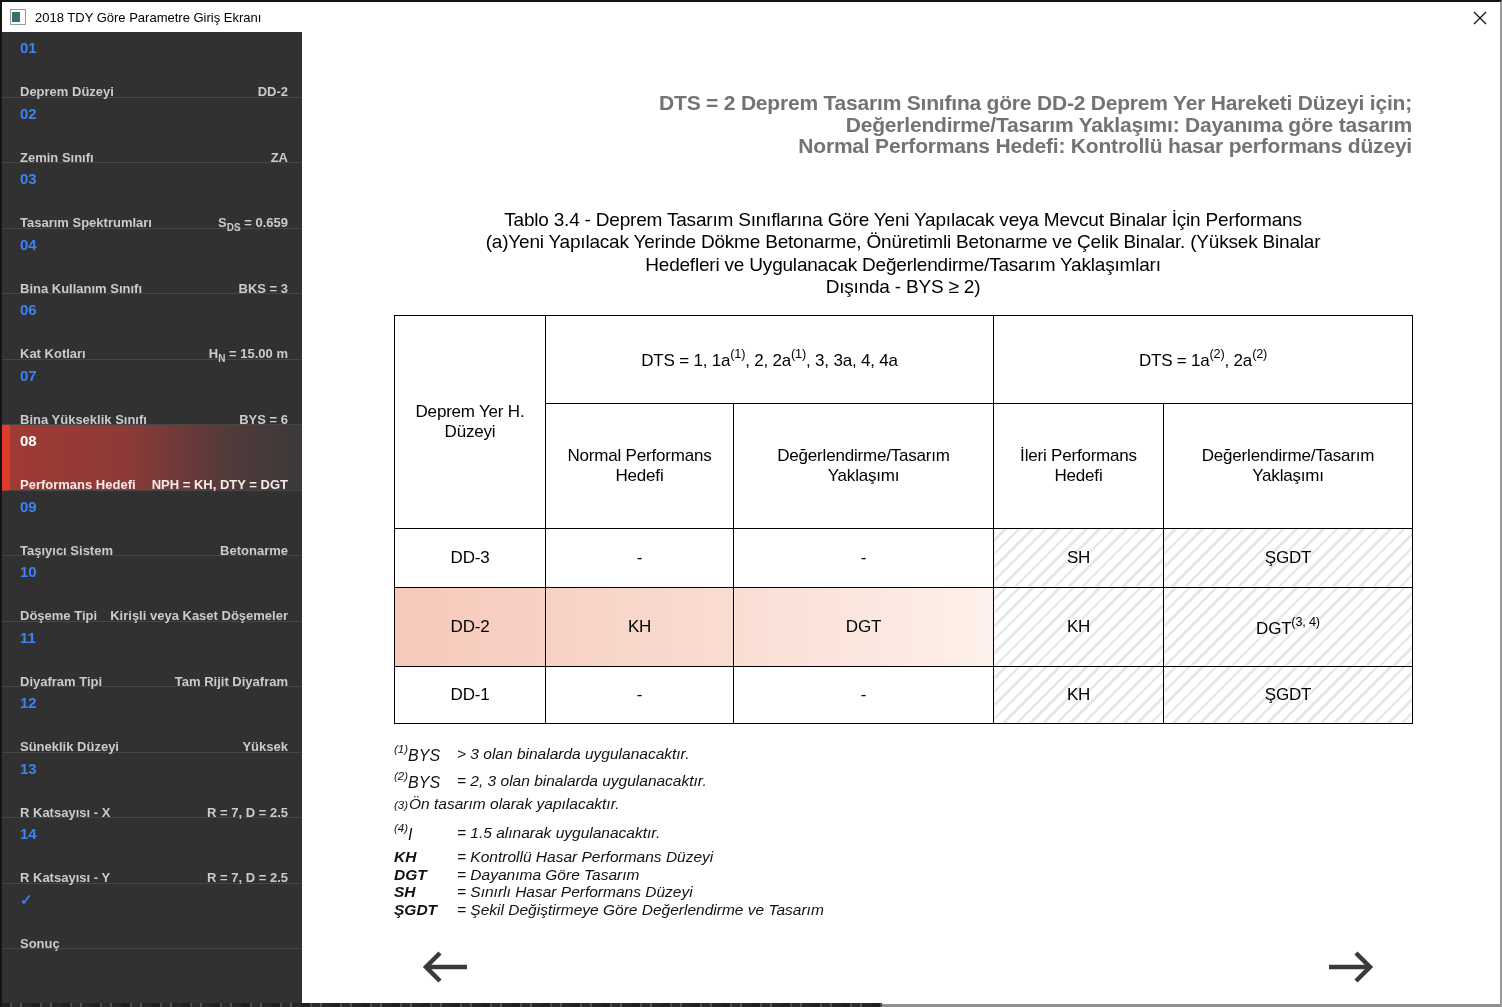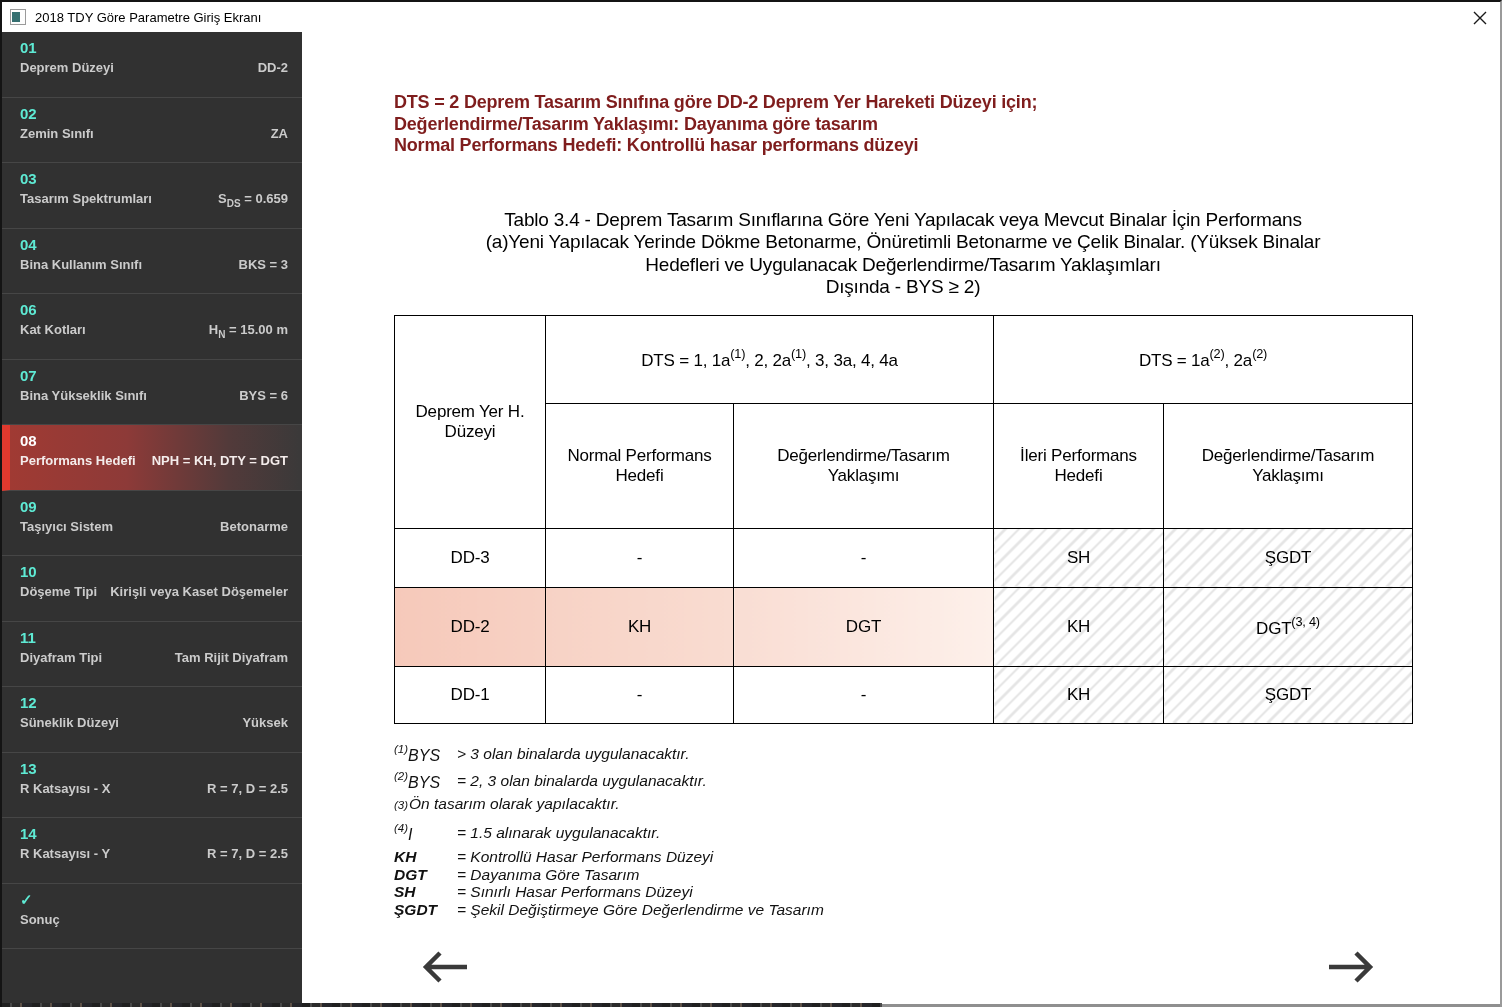--- a/index.html
+++ b/index.html
@@ -14,34 +14,34 @@
   }
   
   .titlebar{position:absolute;top:0;left:0;right:0;height:30px;background:#fff;display:flex;align-items:center;}
   .app-icon{width:16px;height:16px;margin-left:8px;border:1px solid #9a9a9a;background:#fdfdfd;position:relative;box-sizing:border-box;}
   .app-icon::before{content:"";position:absolute;left:1px;top:2px;width:8px;height:10px;background:#356f70;}
   .titlebar-text{margin-left:9px;font-size:13px;color:#000;}
   .close-btn{position:absolute;right:9px;top:5px;width:22px;height:22px;display:flex;align-items:center;justify-content:center;cursor:pointer;}
   
   .sidebar{position:absolute;top:30px;left:0;width:300px;bottom:4px;background:#313131;}
   .side-item{height:58.5px;border-bottom:1px solid #464646;padding:6px 14px 0 18px;box-sizing:content-box;}
-  .si-num{font-size:15px;font-weight:bold;color:#5eead4;line-height:20px;}
+  .si-num{font-size:15px;font-weight:bold;color:#3b82f6;line-height:20px;}
   .si-row{display:flex;justify-content:space-between;align-items:baseline;margin-top:2px;}
-  .si-label{font-size:13px;font-weight:bold;color:#cbcbcb;white-space:nowrap;}
+  .si-label{font-size:13px;font-weight:bold;color:#cbcbcb;white-space:nowrap;margin-top:24px;}
   .si-value{font-size:13px;font-weight:bold;color:#cbcbcb;white-space:nowrap;text-align:right;}
   .si-value sub{font-size:10px;}
   .side-item.selected{
     background:linear-gradient(90deg,#a03a33 0%,#8d3a38 40%,#523a3a 75%,#3a3939 100%);
     border-left:8px solid #e0392e;padding-left:10px;
   }
   .side-item.selected .si-num{color:#ffffff;}
   .side-item.selected .si-label,.side-item.selected .si-value{color:#f4eceb;}
   
   .main{position:absolute;left:300px;top:30px;right:2px;bottom:4px;background:#fff;}
-  .summary{width:1018px;margin:60px 0 0 92px;text-align:left;font-weight:bold;font-size:18px;line-height:21.5px;color:#7f1d1d;letter-spacing:-0.2px;}
+  .summary{width:1018px;margin:60px 0 0 92px;text-align:right;font-weight:bold;font-size:21px;line-height:21.5px;color:#737373;letter-spacing:-0.2px;}
   .tbl-title{width:1018px;margin:52px 0 0 92px;text-align:center;font-size:19px;line-height:22.5px;color:#000;letter-spacing:-0.2px;}
   
   table.perf{border-collapse:collapse;table-layout:fixed;margin:16px 0 0 92px;width:1018px;letter-spacing:-0.2px;}
   table.perf th,table.perf td{border:1px solid #000;font-weight:normal;font-size:17px;text-align:center;vertical-align:middle;padding:2px 6px;color:#000;box-sizing:border-box;}
   table.perf thead tr.gr th{height:88px;}
   table.perf thead tr.sb th{height:125px;}
   table.perf tr.r0 td{height:59px;}
   table.perf tr.r1 td{height:79px;}
   table.perf tr.r2 td{height:57px;}
   table.perf sup{font-size:75%;position:relative;top:-1px;}

